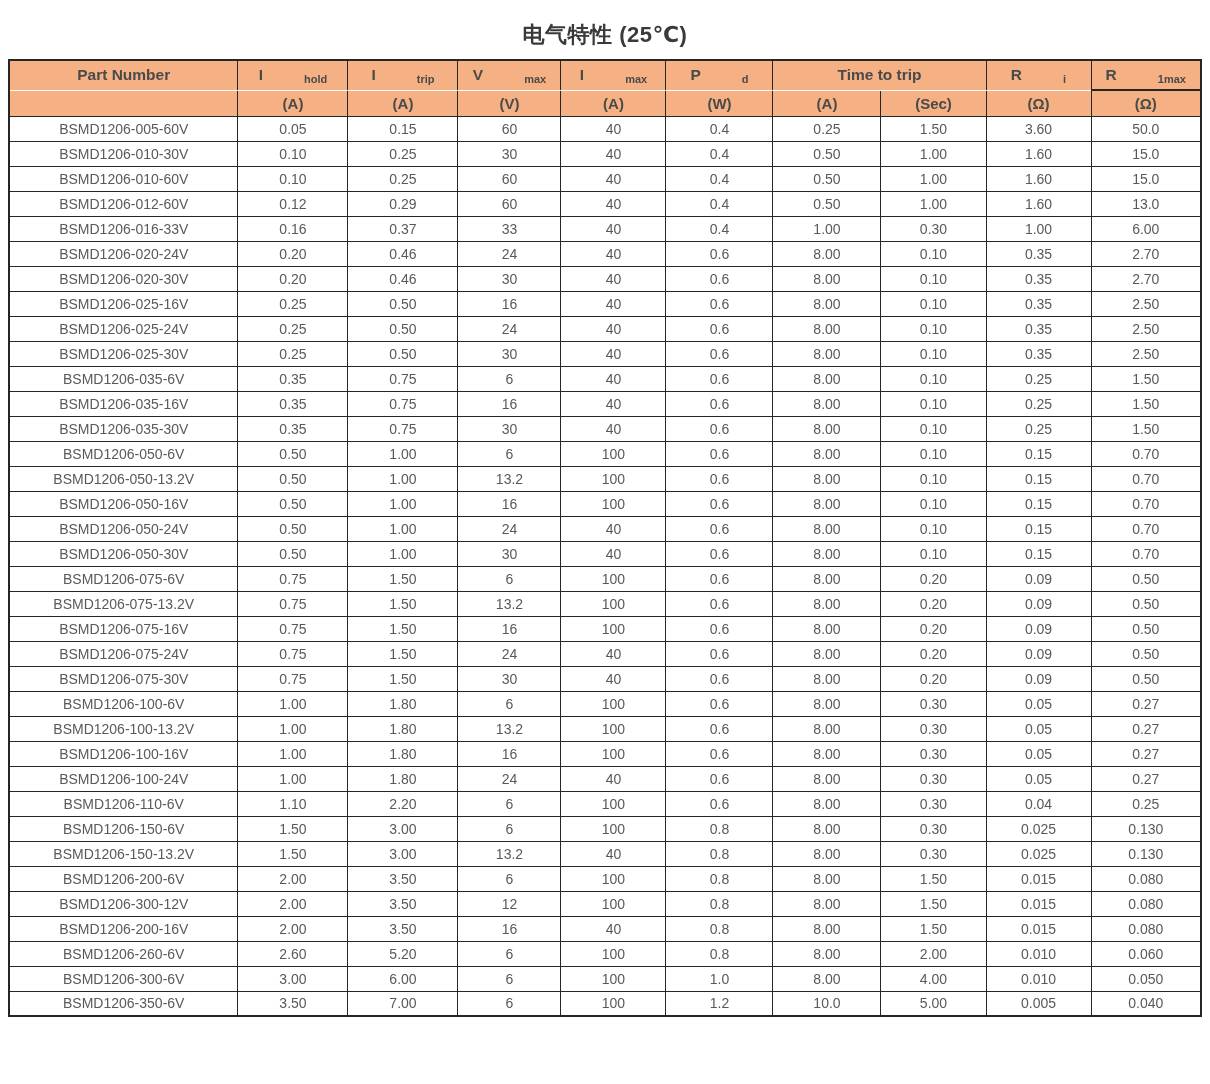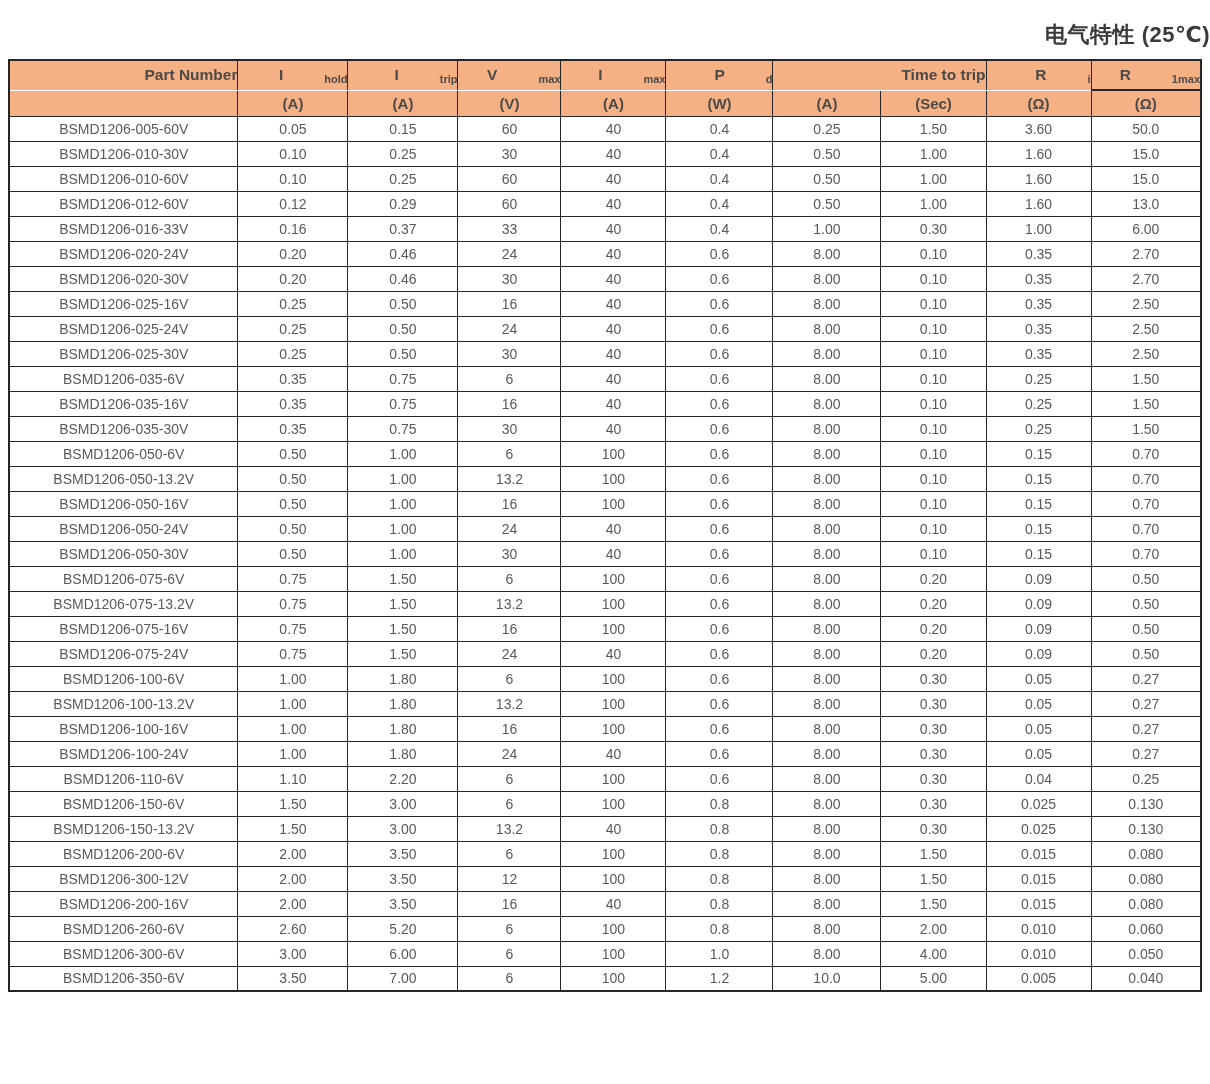--- a/index.html
+++ b/index.html
@@ -12,21 +12,21 @@
   *{box-sizing:border-box;margin:0;padding:0;}
   html,body{background:#ffffff;}
   body{
     width:1210px;height:1084px;
     font-family:"Liberation Sans","DejaVu Sans",sans-serif;
     color:var(--text);
     overflow:hidden;
   }
   .page-title{
     margin-top:20px;
-    text-align:right;
+    text-align:center;
     font-size:22px;
     font-weight:bold;
     color:var(--title);
     letter-spacing:0.5px;
   }
   table.spec{
     margin:9px auto 0 auto;
     width:1192px;
     table-layout:fixed;
     border-collapse:collapse;
@@ -39,21 +39,20 @@
     overflow:hidden;
     white-space:nowrap;
   }
   thead tr.hdr-main th{
     background:var(--header-bg);
     height:30px;
     font-size:15.5px;
     font-weight:bold;
     color:var(--header-text);
     border-bottom:1px solid rgba(255,255,255,0.85);
-    text-align:right;
   }
   thead tr.hdr-main th.r1max-hdr{
     border-bottom:2px solid var(--grid);
     margin-left:8px;
   }
   thead tr.hdr-units th{
     background:var(--header-bg);
     height:26px;
     font-size:15px;
     font-weight:bold;
@@ -376,20 +375,32 @@
         <td>1.50</td>
         <td>24</td>
         <td>40</td>
         <td>0.6</td>
         <td>8.00</td>
         <td>0.20</td>
         <td>0.09</td>
         <td>0.50</td>
       </tr>
       <tr>
+        <td>BSMD1206-075-30V</td>
+        <td>0.75</td>
+        <td>1.50</td>
+        <td>30</td>
+        <td>40</td>
+        <td>0.6</td>
+        <td>8.00</td>
+        <td>0.20</td>
+        <td>0.09</td>
+        <td>0.50</td>
+      </tr>
+      <tr>
         <td>BSMD1206-100-6V</td>
         <td>1.00</td>
         <td>1.80</td>
         <td>6</td>
         <td>100</td>
         <td>0.6</td>
         <td>8.00</td>
         <td>0.30</td>
         <td>0.05</td>
         <td>0.27</td>

